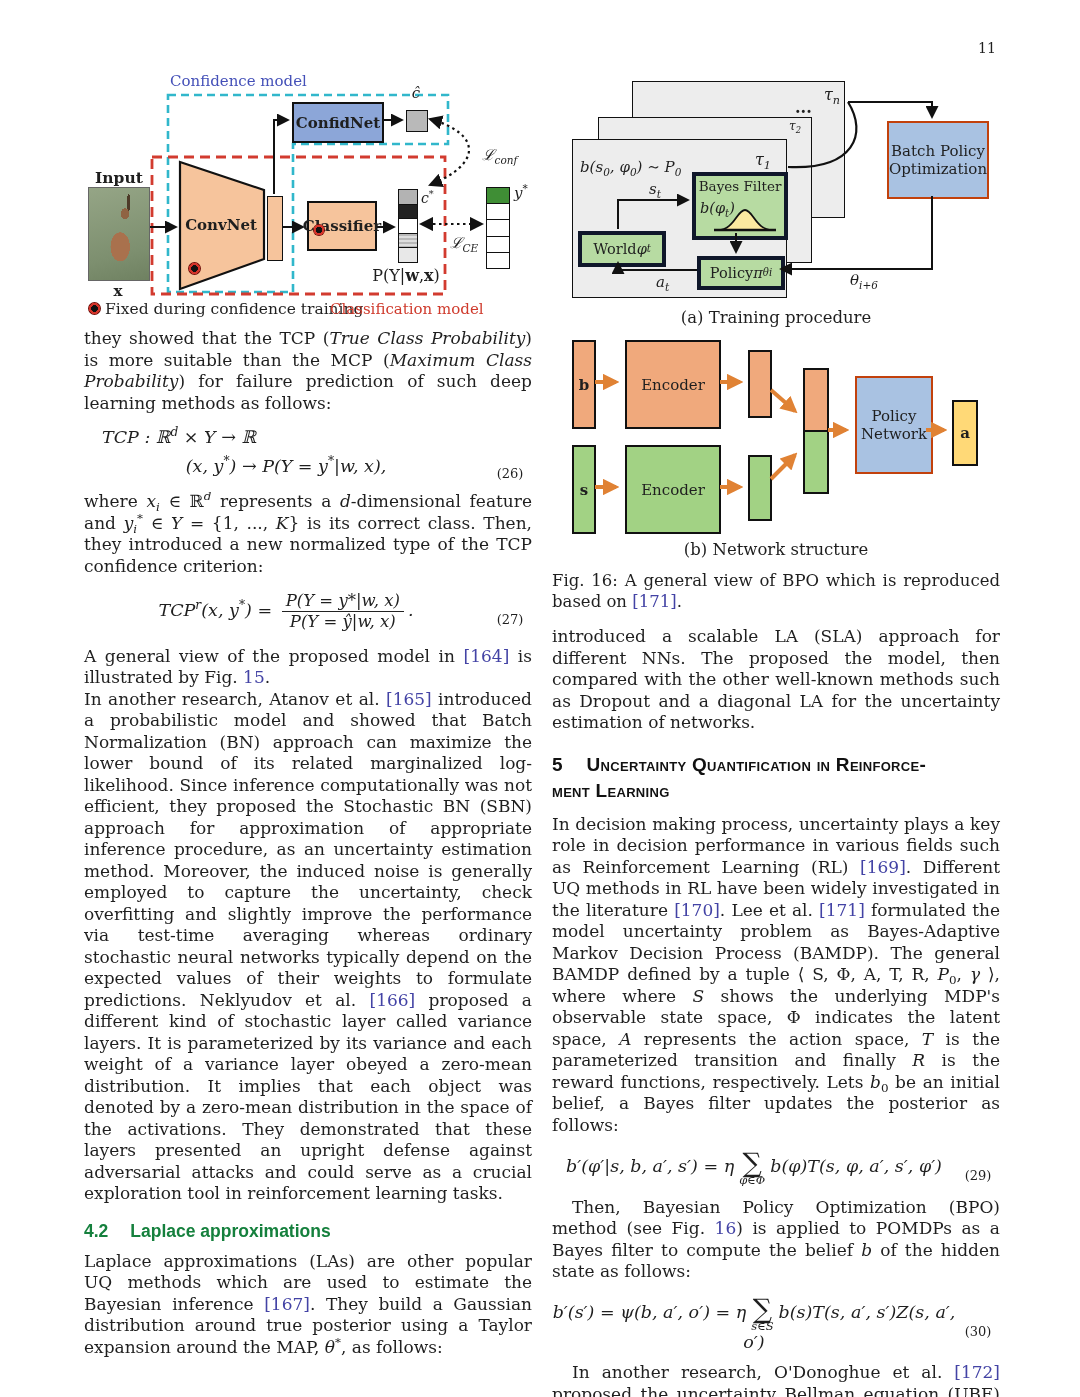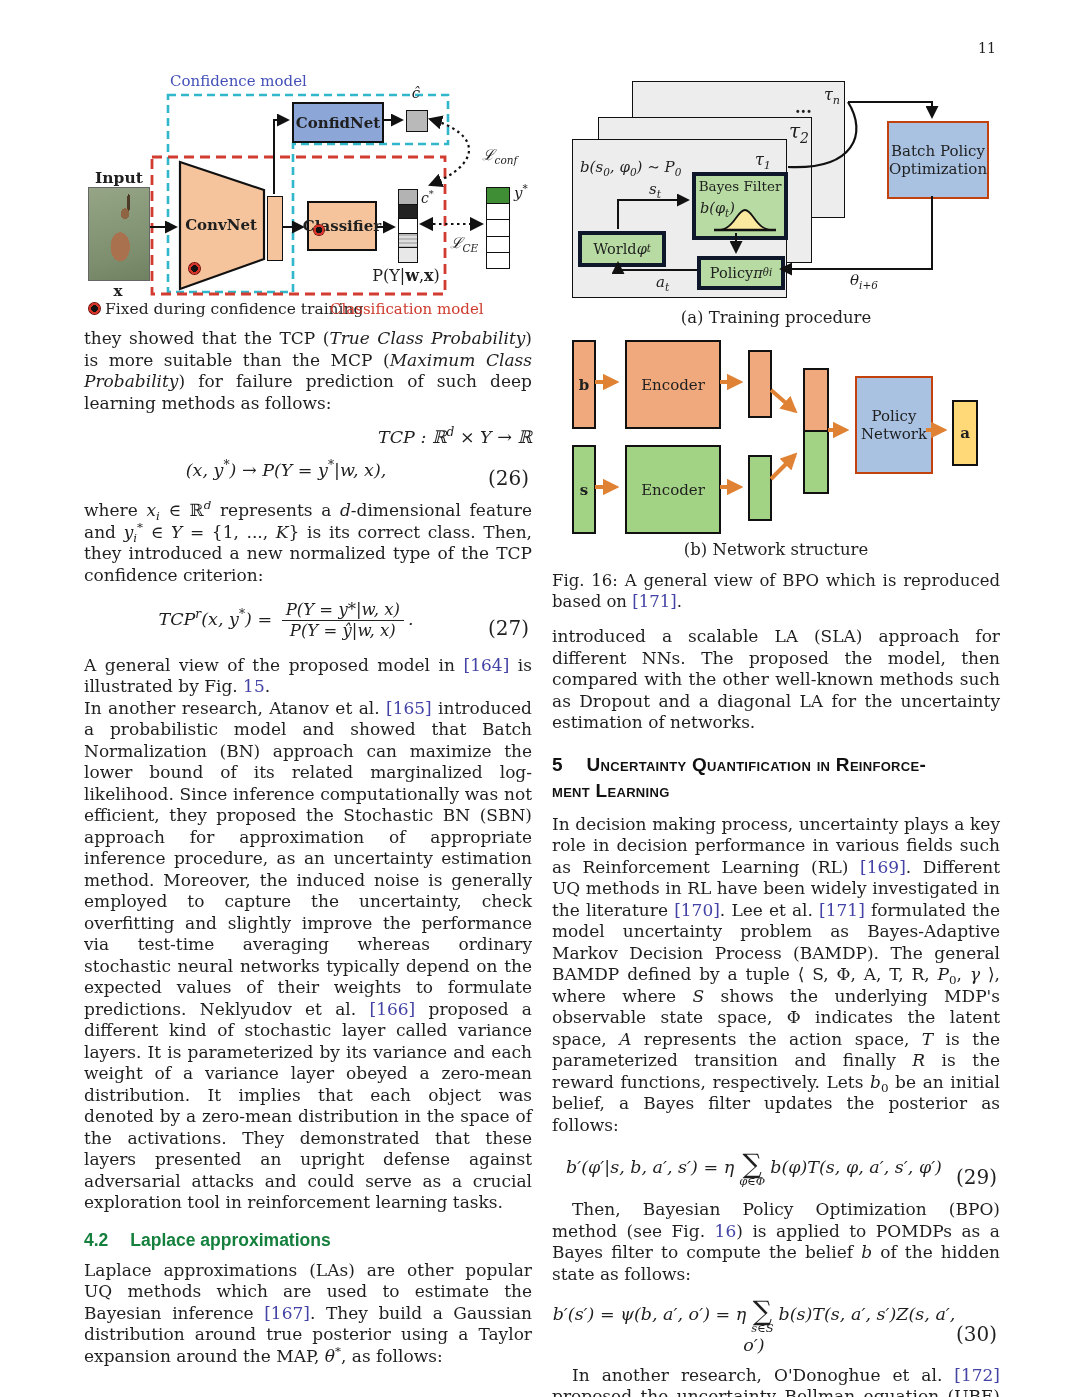--- a/index.html
+++ b/index.html
@@ -29,22 +29,22 @@
          margin:16px 0 9px 0;color:#15803d;}
   h2.h42 .hnum{margin-right:22px;}
   h1.h5{font-family:"Liberation Sans",sans-serif;font-size:19px;font-weight:bold;
         margin:18px 0 10px 0;color:#111;line-height:26px;}
   h1.h5 .hnum{margin-right:24px;}
   .sc{font-variant:small-caps;letter-spacing:0.3px;}
   
   .eq{font-style:italic;font-size:17.5px;margin:10px 0;}
   .eq-line{display:flex;align-items:center;min-height:26px;}
   .eq-body{flex:1;text-align:center;}
-  .eq-body.lft{text-align:right;padding-left:18px;}
-  .eq-num{font-style:normal;font-size:20px;width:44px;text-align:left;margin-top:16px;}
+  .eq-body.lft{text-align:left;padding-left:18px;}
+  .eq-num{font-style:normal;font-size:13px;width:44px;text-align:center;margin-top:16px;}
   .frac{display:inline-flex;flex-direction:column;vertical-align:middle;
         text-align:center;margin:0 4px;line-height:1.2;font-size:16.5px;}
   .ftop{border-bottom:1.4px solid #222;padding:0 4px;}
   .fbot{padding:0 4px;}
   .sum{display:inline-flex;flex-direction:column;align-items:center;
        vertical-align:middle;margin:0 5px;line-height:1;}
   .sigma{font-size:27px;font-style:normal;}
   .under{font-size:11.5px;margin-top:-1px;}
   
   .fig{position:relative;}
@@ -196,21 +196,21 @@
 
   <div class="col right">
 
     <div class="fig fig16a">
       <div class="abs panel" style="left:80px;top:9px;width:211px;height:135px"></div>
       <div class="abs panel" style="left:46px;top:45px;width:212px;height:144px"></div>
       <div class="abs panel" style="left:20px;top:67px;width:213px;height:157px"></div>
 
       <div class="lbl i abs" style="left:272px;top:13px;font-size:16px"><span>τ</span><span class="sub">n</span></div>
       <div class="lbl abs" style="left:243px;top:26px;font-size:16px;font-weight:bold">...</div>
-      <div class="lbl i abs" style="left:237px;top:47px;font-size:20px"><span>τ</span><span class="sub">2</span></div>
+      <div class="lbl i abs" style="left:237px;top:47px;font-size:12px"><span>τ</span><span class="sub">2</span></div>
       <div class="lbl i abs" style="left:203px;top:78px;font-size:16px"><span>τ</span><span class="sub">1</span></div>
 
       <div class="lbl i abs" style="left:28px;top:86px;font-size:15px"><span>b(s</span><span class="sub">0</span><span>, φ</span><span class="sub">0</span><span>) ∼ P</span><span class="sub">0</span></div>
 
       <div class="abs gbox" style="left:140px;top:100px;width:88px;height:60px">
         <div style="text-align:center;font-size:13.5px;padding-top:2px">Bayes Filter</div>
         <div class="i" style="position:absolute;left:4px;top:24px;font-size:14.5px"><span>b(φ</span><span class="sub">t</span><span>)</span></div>
         <svg style="position:absolute;left:14px;top:30px" width="70" height="27" viewBox="0 0 70 27">
           <path d="M8,24 C24,24 27,4 35,4 C43,4 46,24 62,24 Z" fill="var(--bell)" stroke="#111" stroke-width="1.8"></path>
           <line x1="4" y1="24" x2="66" y2="24" stroke="#111" stroke-width="2.6"></line>

